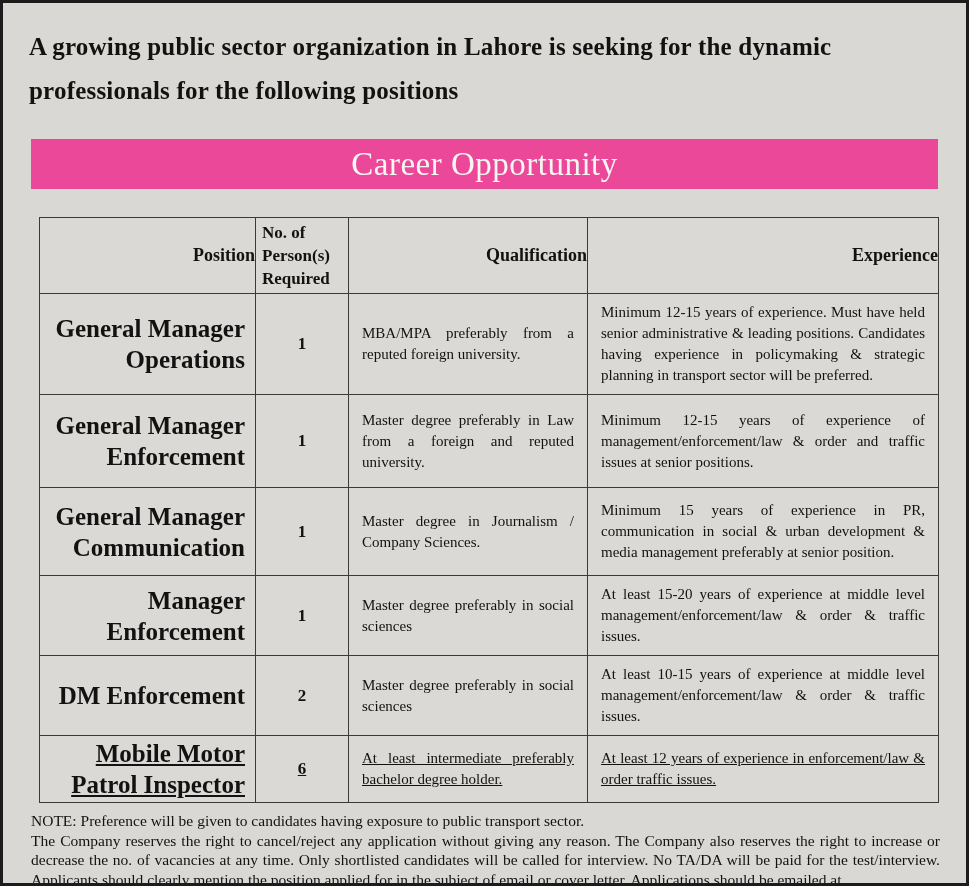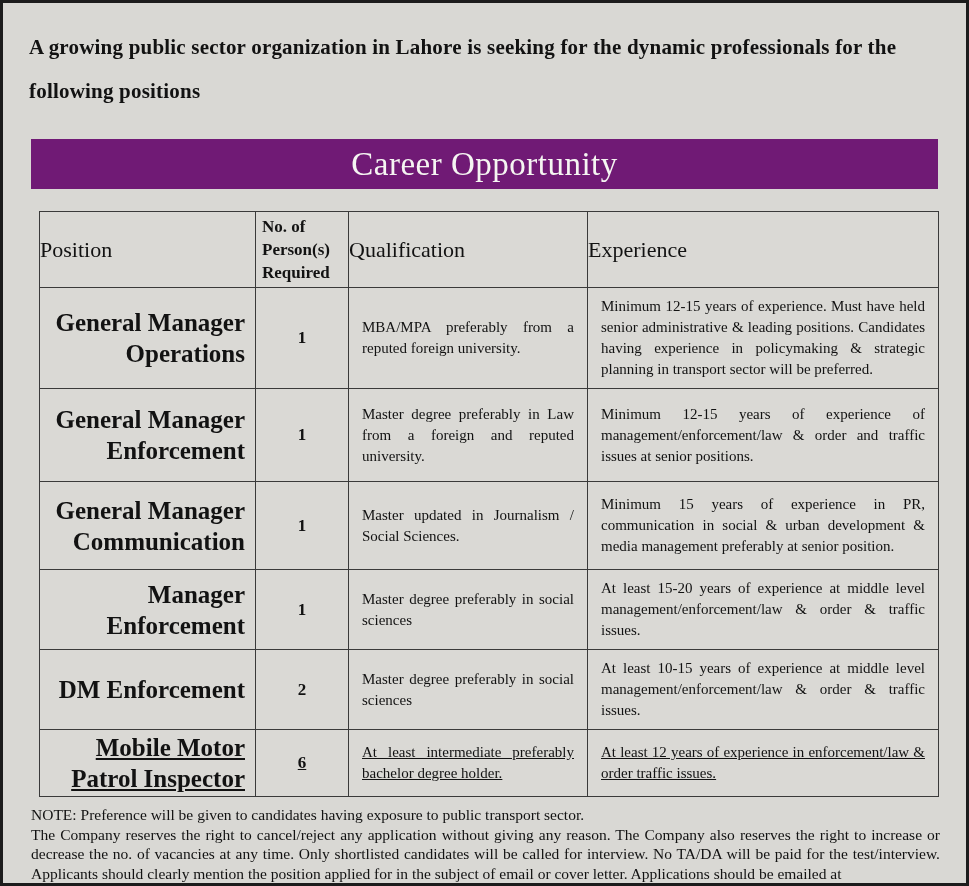--- a/index.html
+++ b/index.html
@@ -12,51 +12,51 @@
   .page {
     width: 969px;
     height: 886px;
     background: #d9d8d4;
     border: 3px solid #1c1c1c;
     padding: 22px 26px 10px 26px;
     overflow: hidden;
     position: relative;
   }
   .intro {
-    font-size: 21px;
+    font-size: 25px;
     font-weight: bold;
     line-height: 44px;
     letter-spacing: 0.2px;
     max-width: 905px;
   }
   .banner {
-    margin: 26px 2px 22px 2px;
-    background: #701a75;
+    margin: 26px 2px 28px 2px;
+    background: #ec4899;
     color: #f5f5f2;
     text-align: center;
     height: 50px;
     line-height: 50px;
     font-size: 33px;
     letter-spacing: 0.5px;
   }
   table.positions {
     border-collapse: collapse;
     width: 899px;
     margin-left: 10px;
     table-layout: fixed;
     background: #dad9d5;
   }
   table.positions th, table.positions td {
     border: 1px solid #3a3a3a;
     vertical-align: middle;
   }
   th.head-main {
-    font-size: 22px;
-    font-weight: normal;
-    text-align: left;
+    font-size: 18px;
+    font-weight: bold;
+    text-align: right;
   }
   th.head-small {
     font-size: 17px;
     font-weight: bold;
     text-align: left;
     line-height: 23px;
     padding: 0 6px;
   }
   thead tr { height: 76px; }
   td.pos {
@@ -128,21 +128,21 @@
       </tr>
       <tr class="r2">
         <td class="pos">General Manager Enforcement</td>
         <td class="count">1</td>
         <td class="qual">Master degree preferably in Law from a foreign and reputed university.</td>
         <td class="exp">Minimum 12-15 years of experience of management/enforcement/law &amp; order and traffic issues at senior positions.</td>
       </tr>
       <tr class="r3">
         <td class="pos">General Manager Communication</td>
         <td class="count">1</td>
-        <td class="qual">Master updated in Journalism / Social Sciences.</td>
+        <td class="qual">Master degree in Journalism / Company Sciences.</td>
         <td class="exp">Minimum 15 years of experience in PR, communication in social &amp; urban development &amp; media management preferably at senior position.</td>
       </tr>
       <tr class="r4">
         <td class="pos">Manager Enforcement</td>
         <td class="count">1</td>
         <td class="qual">Master degree preferably in social sciences</td>
         <td class="exp">At least 15-20 years of experience at middle level management/enforcement/law &amp; order &amp; traffic issues.</td>
       </tr>
       <tr class="r5">
         <td class="pos">DM Enforcement</td>

